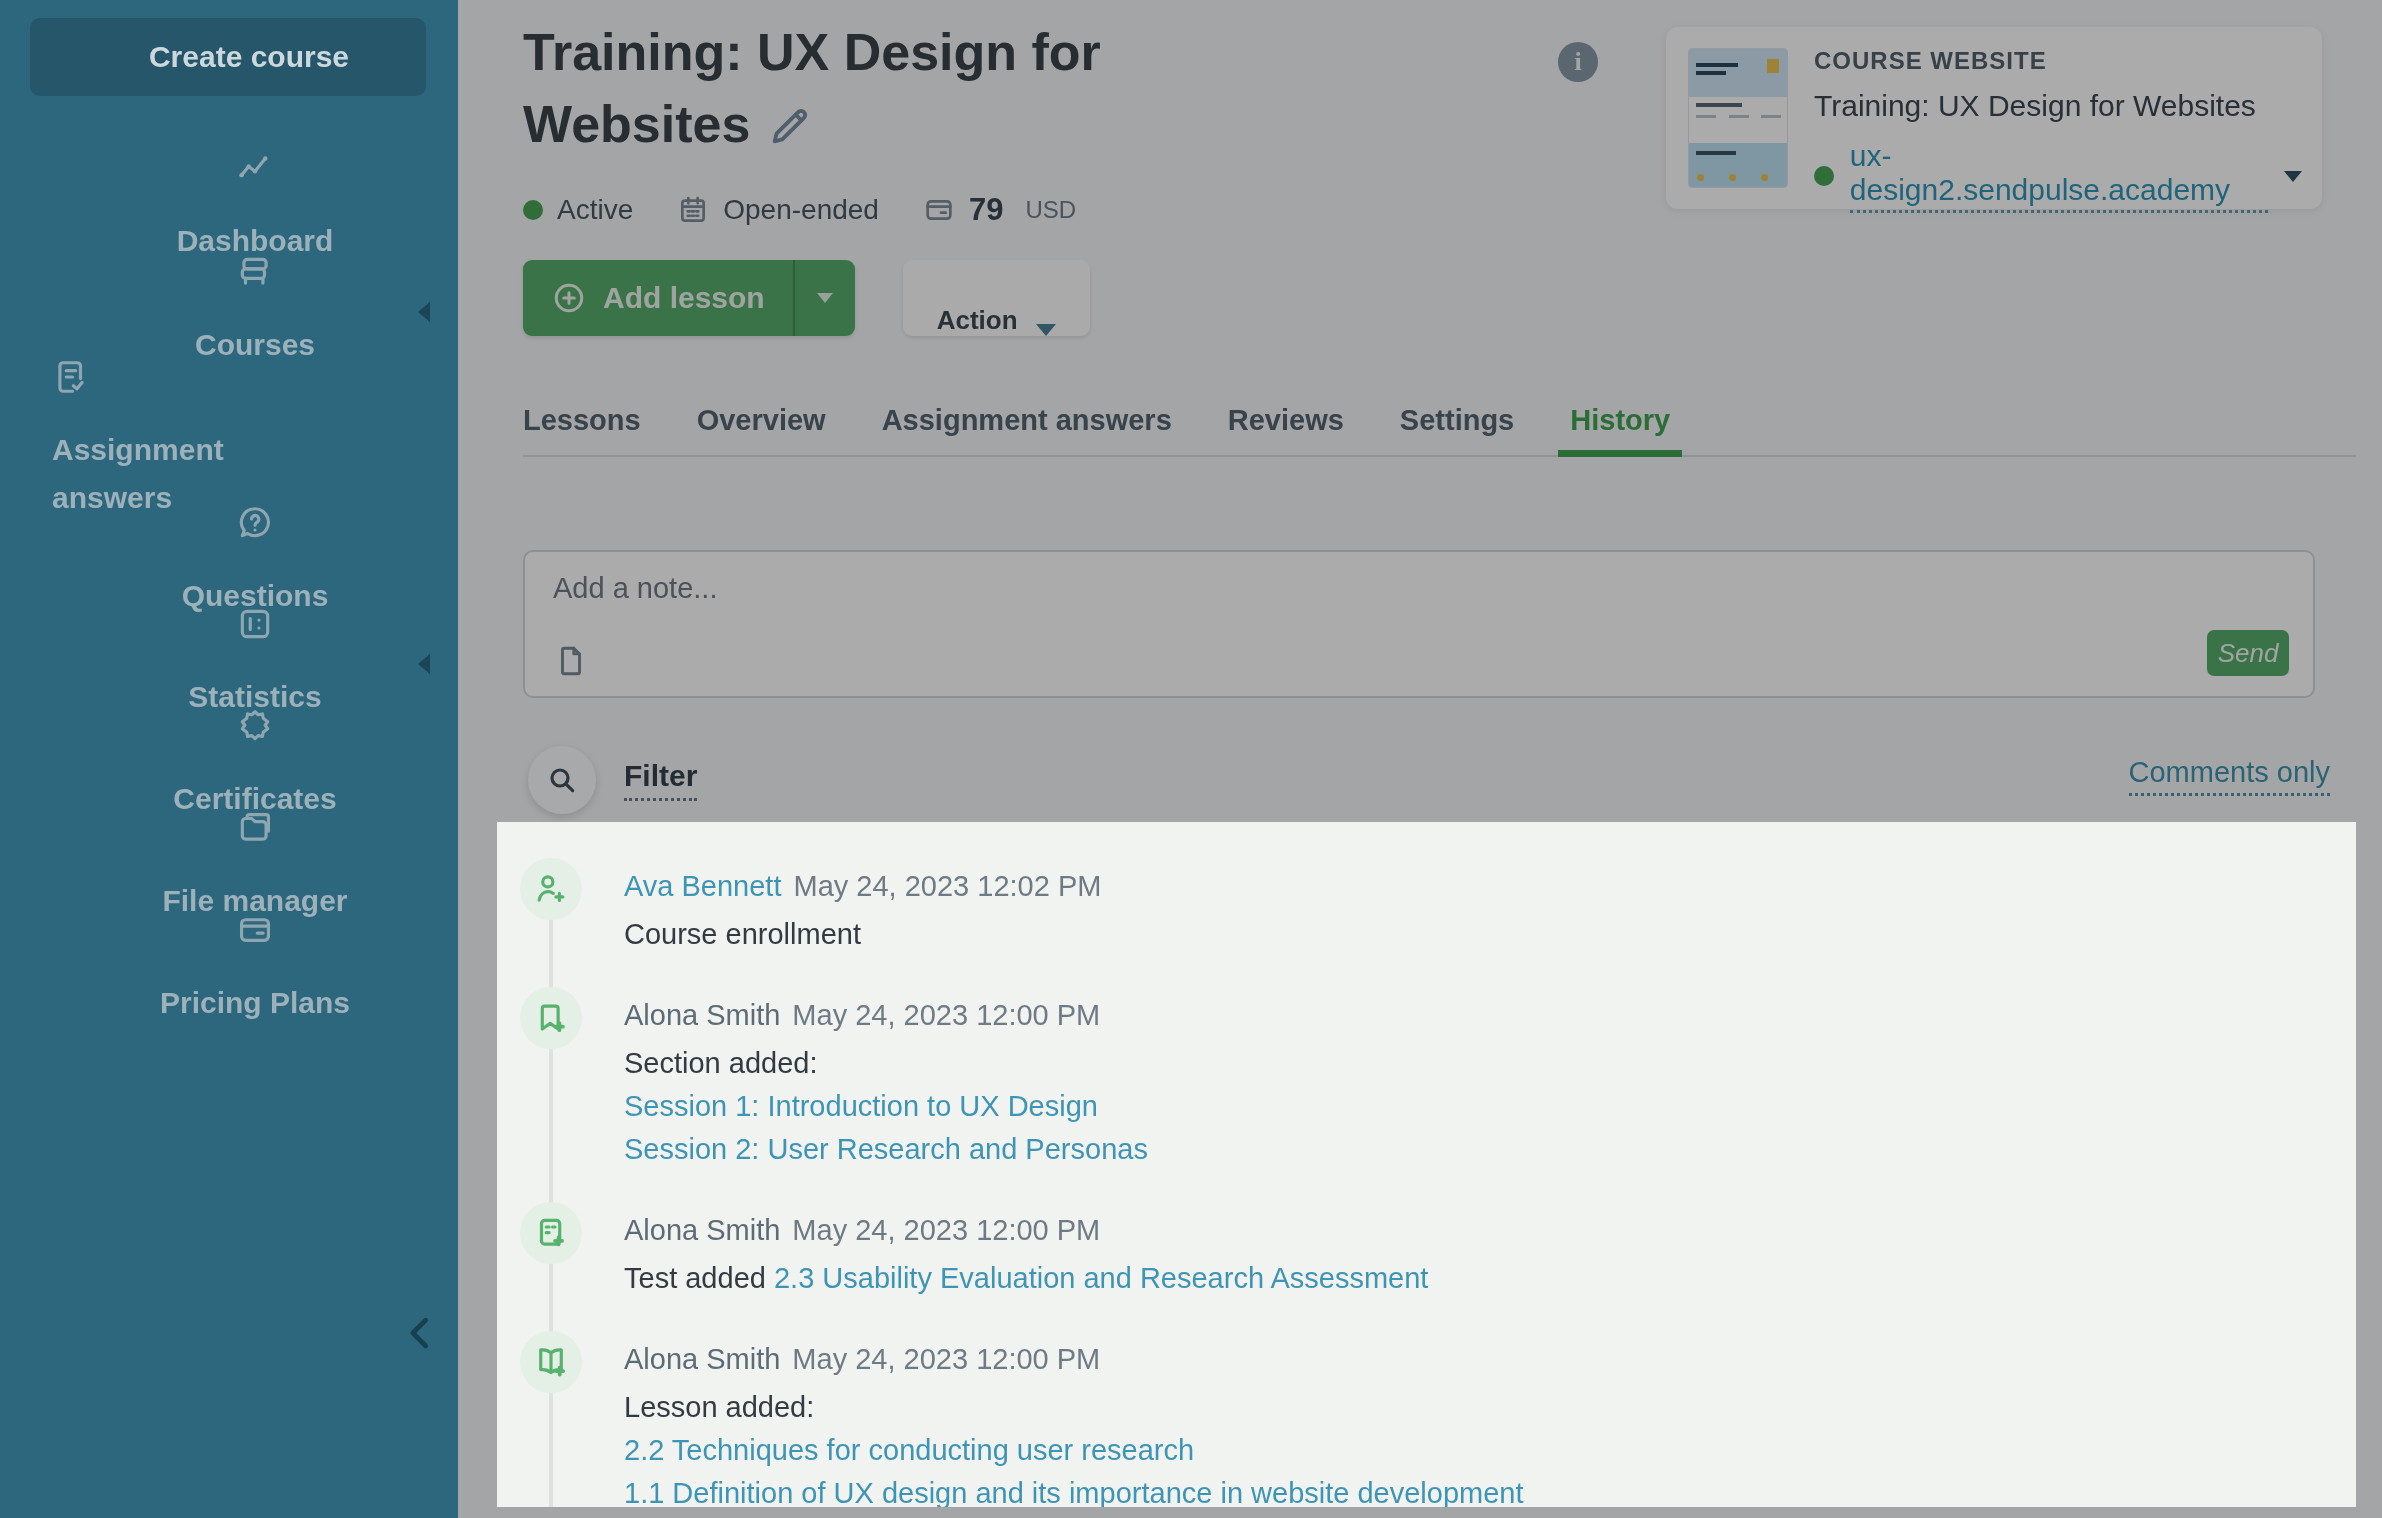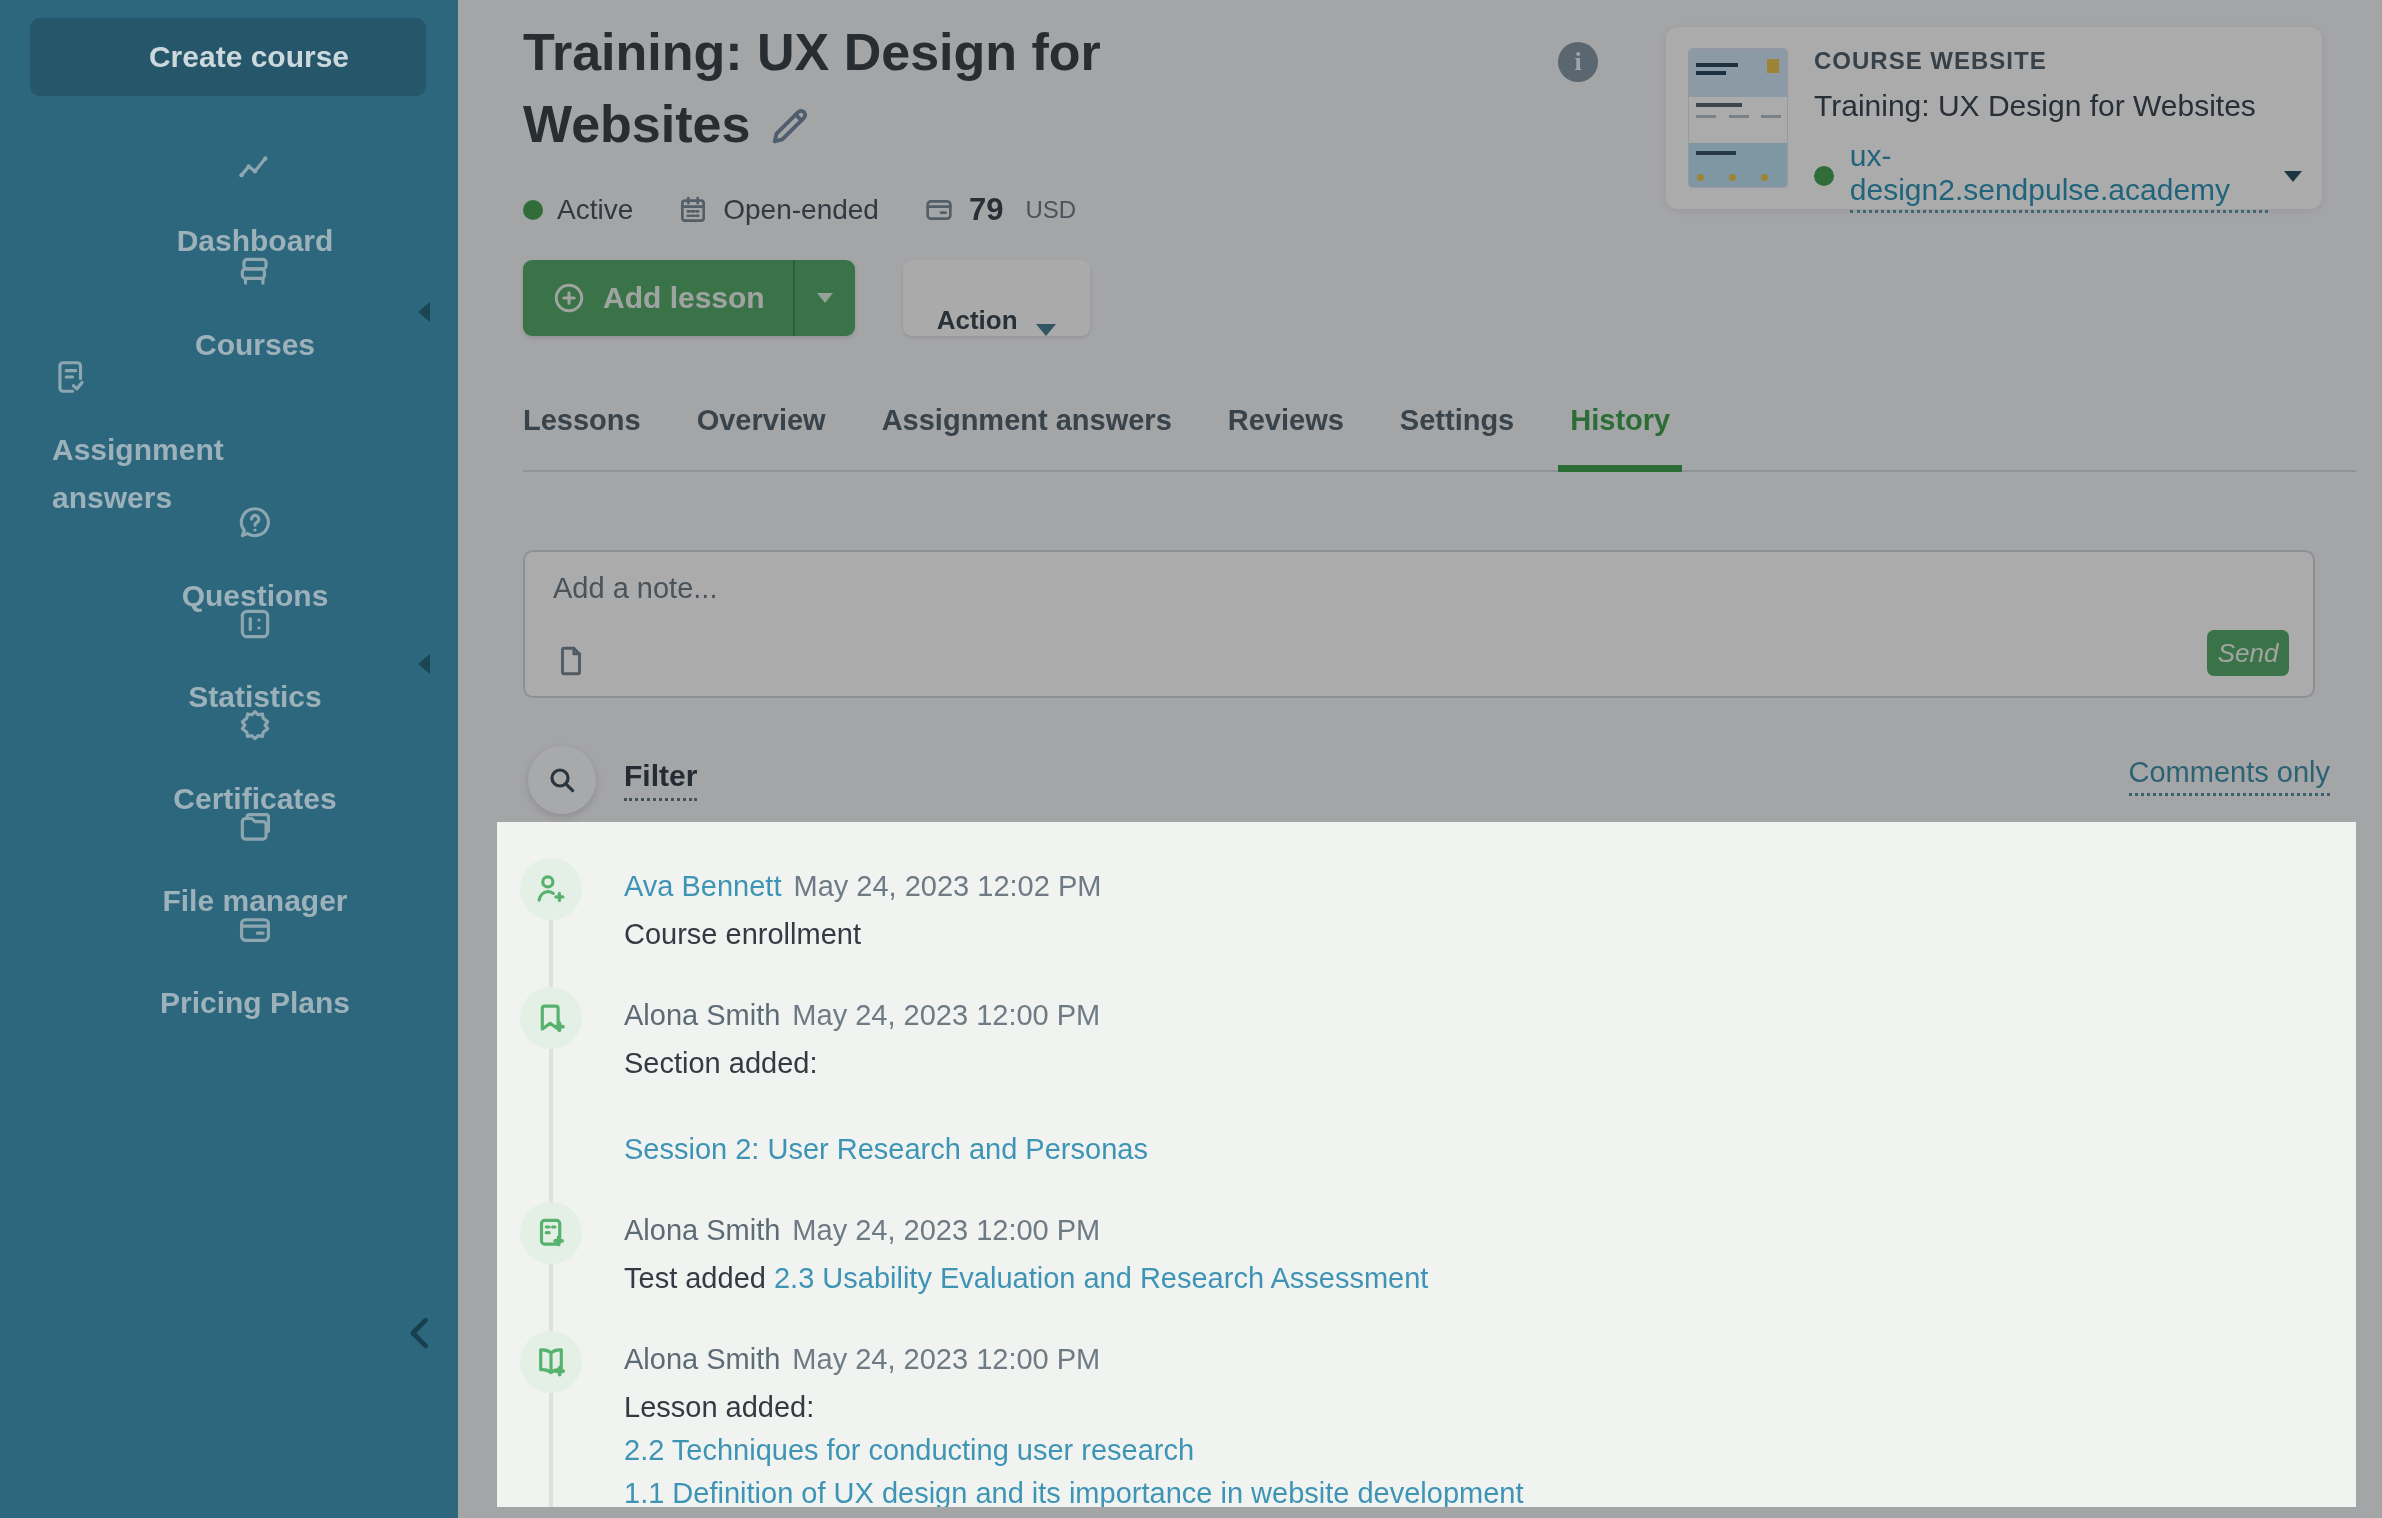--- a/index.html
+++ b/index.html
@@ -57,21 +57,21 @@
   .add-lesson .split { width:62px; border-left:2px solid #418d53; display:flex; align-items:center; justify-content:center; }
   .caret-down { width:0; height:0; border-left:10px solid transparent; border-right:10px solid transparent;
     border-top:12px solid #e9f2ea; }
   .action-btn { height:76px; padding:0 34px; background:#fdfdfd; border:none; border-radius:9px;
     font-size:26px; font-weight:bold; color:#3a4750; display:flex; align-items:flex-end; gap:18px; cursor:pointer;
     box-shadow:0 2px 4px rgba(0,0,0,.10); font-family:"Liberation Sans", sans-serif; }
   .action-btn .caret-down { border-top-color:#4a7e94; }
 
   .tabs { position:absolute; left:65px; top:404px; width:1833px; display:flex; gap:56px;
     border-bottom:2px solid #d8dcdf; }
-  .tab { padding-bottom:33px; font-size:29px; font-weight:600; color:#51616c; cursor:pointer; position:relative; }
+  .tab { padding-bottom:18px; font-size:29px; font-weight:600; color:#51616c; cursor:pointer; position:relative; }
   .tab.active { color:#3fa04d; }
   .tab.active::after { content:""; position:absolute; left:-12px; right:-12px; bottom:-2px; height:7px; background:#3fa04d; }
 
   
   .site-card { position:absolute; left:1208px; top:27px; width:656px; height:182px; background:#ffffff;
     border-radius:12px; box-shadow:0 2px 8px rgba(0,0,0,.08); padding:20px; }
   .thumb { position:absolute; left:22px; top:21px; width:100px; height:140px; border:1px solid #dfe5ea;
     border-radius:4px; overflow:hidden; background:#fff; }
   .thumb .t-top { height:48px; background:#cfe6f4; position:relative; }
   .thumb .t-top .tl { position:absolute; left:7px; top:14px; width:42px; height:4px; background:#27455c; }
@@ -377,20 +377,21 @@
     <div class="tl-icon" style="top:165px;">
       <svg class="sico" viewBox="0 0 24 24">
           <path d="M8 4.5h7a1.5 1.5 0 011.5 1.5v13l-5-3.6-5 3.6V6A1.5 1.5 0 018 4.5z"></path>
           <path d="M17.3 15.3v4.4M15.1 17.5h4.4" style="stroke-width:2.4"></path>
         </svg>
     </div>
     <div class="tl-text" style="top:177px;">
       <span class="tl-name">Alona Smith</span><span class="tl-date">May 24, 2023 12:00 PM</span>
     </div>
     <div class="tl-text tl-body" style="top:225px;">Section added:</div>
+    <div class="tl-text" style="top:268px;"><span class="tl-link">Session 1: Introduction to UX Design</span></div>
     <div class="tl-text" style="top:311px;"><span class="tl-link">Session 2: User Research and Personas</span></div>
 
     <div class="tl-icon" style="top:380px;">
       <svg class="sico" viewBox="0 0 24 24">
           <rect x="6" y="4" width="11.5" height="15" rx="2"></rect>
           <path d="M9 8.2h1.8M9 11.8h1.8M13 8.2h1.5"></path>
           <path d="M16.8 14.8v4.4M14.6 17h4.4" style="stroke-width:2.4"></path>
         </svg>
     </div>
     <div class="tl-text" style="top:392px;">

